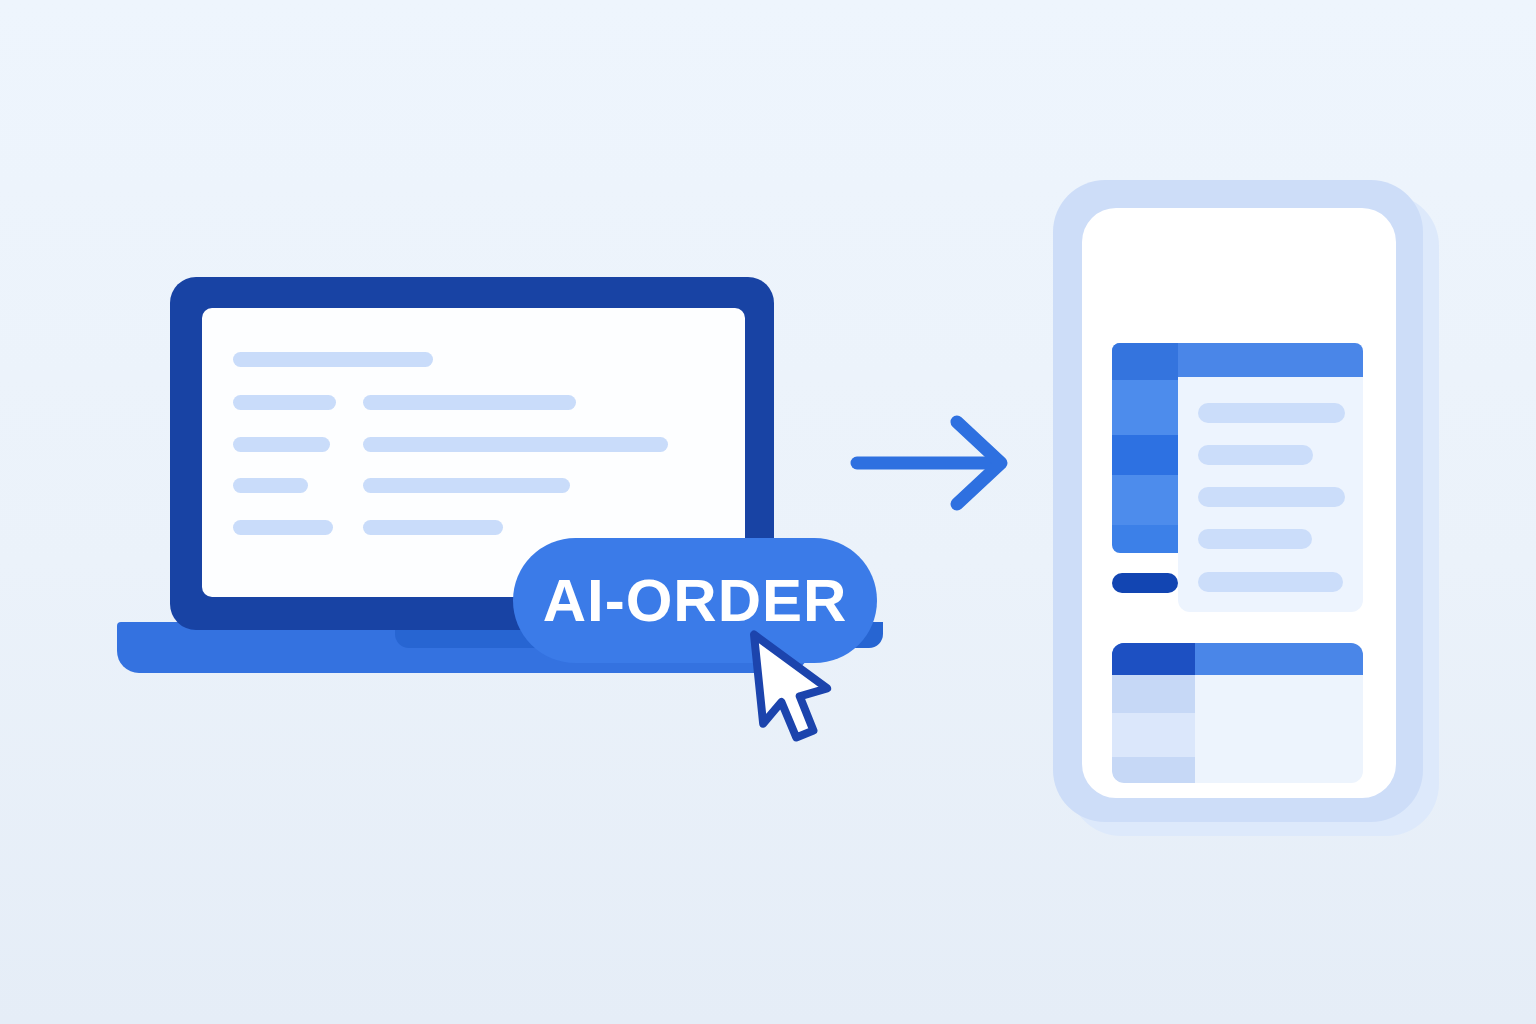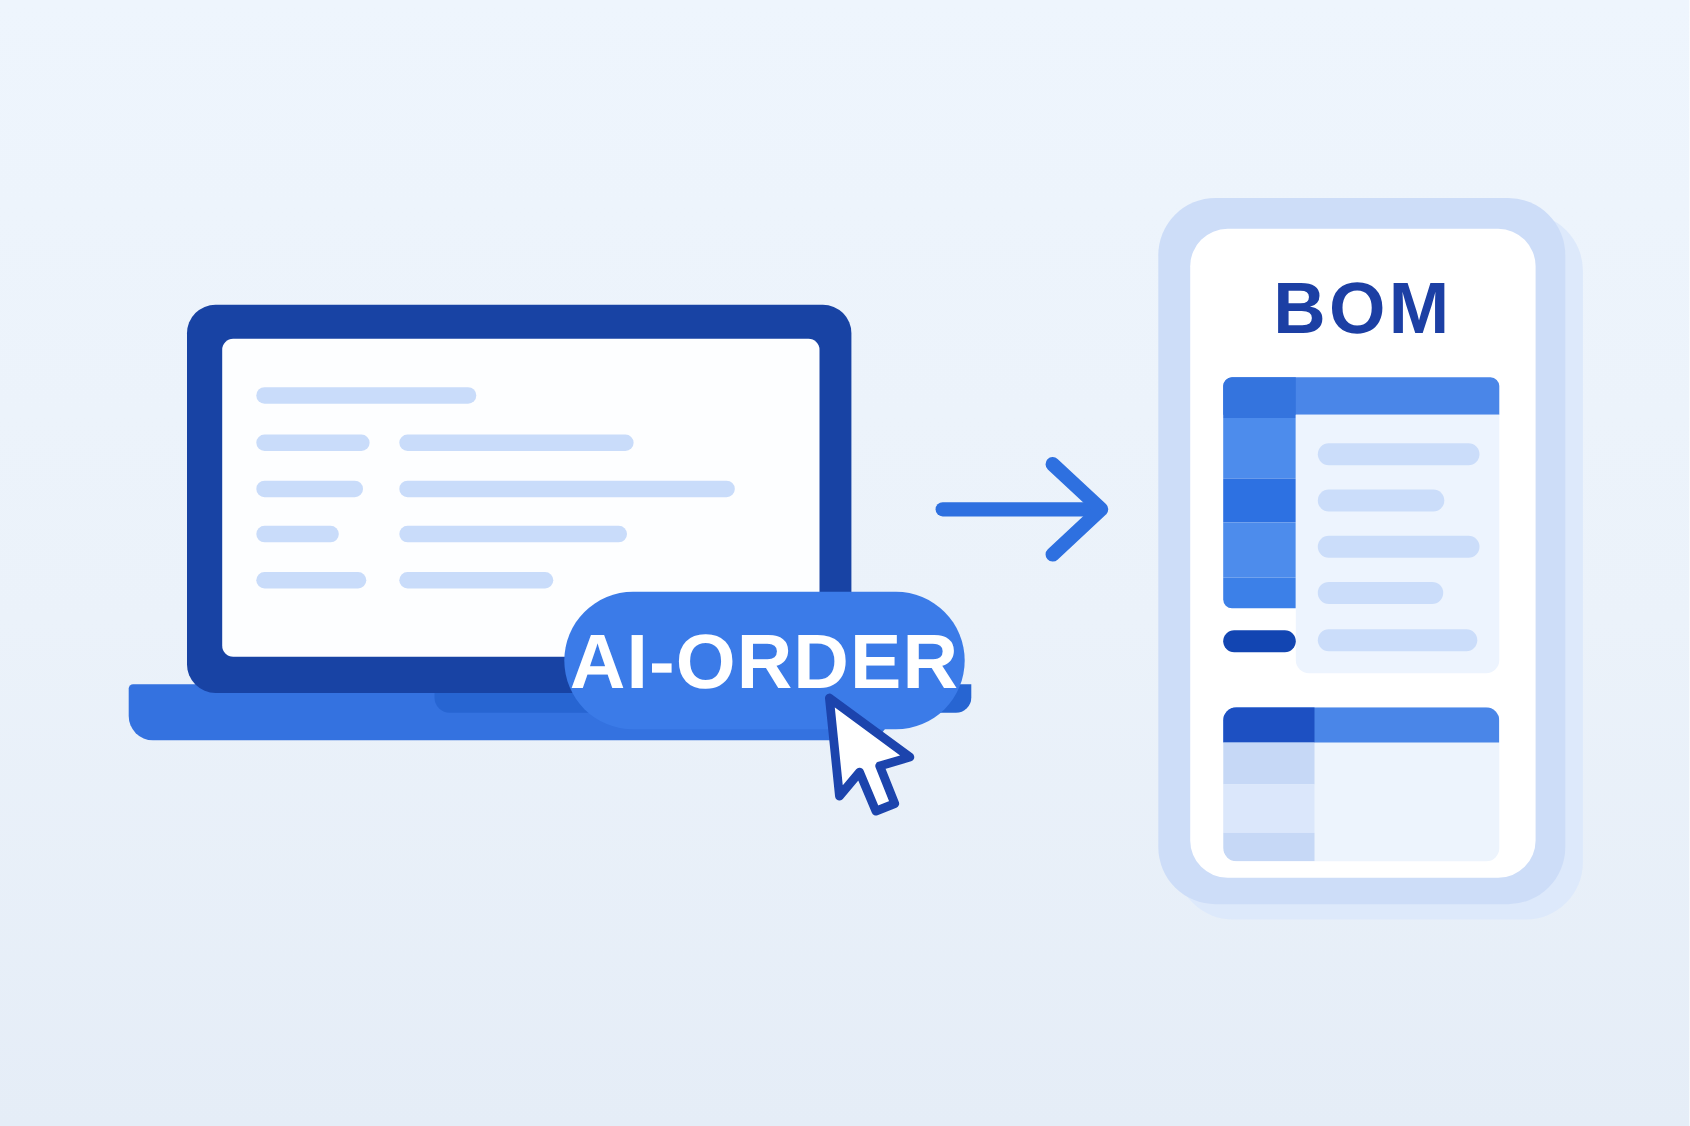--- a/index.html
+++ b/index.html
@@ -31,21 +31,21 @@
   
   .arrow{left:845px;top:408px;}
 
   
   .ai-button{
     left:513px;top:538px;width:364px;height:125px;
     background:#3b7be8;border-radius:63px;
     display:flex;align-items:center;justify-content:center;
   }
   .ai-button span{
-    color:#ffffff;font-size:70px;font-weight:bold;letter-spacing:1px;
+    color:#ffffff;font-size:60px;font-weight:bold;letter-spacing:1px;
   }
   .cursor{left:748px;top:630px;}
 
   
   .phone{
     left:1053px;top:180px;width:370px;height:642px;
     background:#cdddf8;border-radius:52px;
     box-shadow:16px 14px 0 0 #dde9fb;
   }
   .phone-inner{
@@ -114,21 +114,20 @@
   <div class="abs ai-button">
     <span>AI-ORDER</span>
   </div>
 
   <svg class="abs cursor" width="92" height="128" viewBox="0 0 80 112">
     <path d="M5 4 L13 82 L29 63 L42 94 L57 88 L45 58 L69 51 Z" fill="#ffffff" stroke="#1c44ad" stroke-width="7" stroke-linejoin="round"></path>
   </svg>
 
   <div class="abs phone">
     <div class="phone-inner">
-      <div class="bom-title">BOM</div>
 
       <div class="t1-header"></div>
       <div class="t1-leftcol">
           <div style="position: absolute; left: 0px; top: 0px; width: 66px; height: 37px; background: rgb(52, 116, 222); border-radius: 8px 0px 0px;"></div>
           <div style="position: absolute; left: 0px; top: 37px; width: 66px; height: 55px; background: rgb(77, 140, 236); border-radius: 0px;"></div>
           <div style="position: absolute; left: 0px; top: 92px; width: 66px; height: 40px; background: rgb(45, 113, 226); border-radius: 0px;"></div>
           <div style="position: absolute; left: 0px; top: 132px; width: 66px; height: 50px; background: rgb(77, 140, 236); border-radius: 0px;"></div>
           <div style="position: absolute; left: 0px; top: 182px; width: 66px; height: 28px; background: rgb(60, 128, 232); border-radius: 0px 0px 0px 8px;"></div>
         </div>
       <div class="t1-body">

